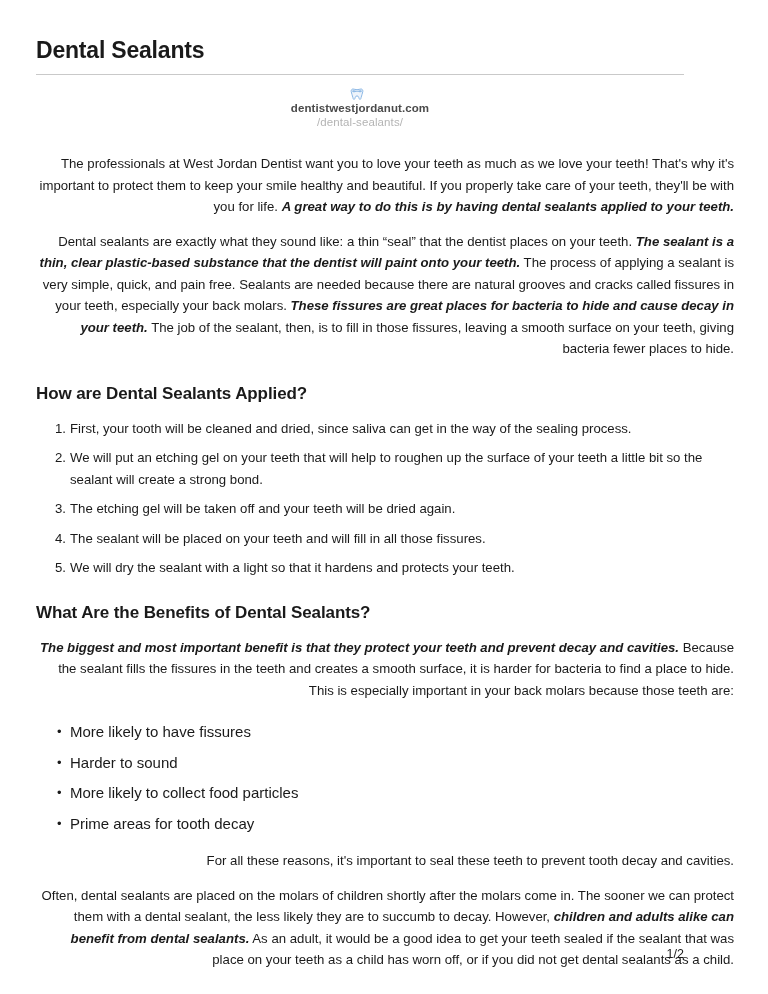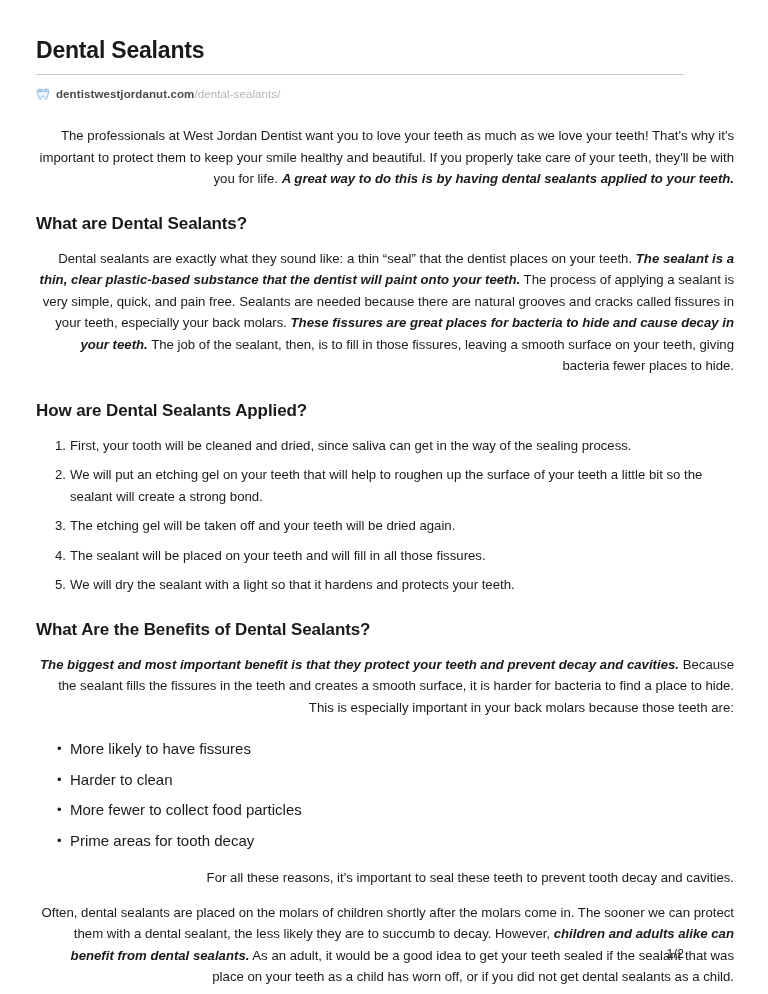--- a/index.html
+++ b/index.html
@@ -39,20 +39,21 @@
     margin: 0 0 9px 0;
     height: 0;
   }
   .url-line {
     display: flex;
     align-items: center;
     font-size: 11.5px;
     line-height: 14px;
     margin: 12px 0 24px 0;
     white-space: nowrap;
+    flex-direction: column;
   }
   .favicon {
     width: 14px;
     height: 14px;
     margin-right: 6px;
     flex: 0 0 auto;
     display: inline-block;
     vertical-align: middle;
   }
   .url-domain {
@@ -167,39 +168,38 @@
       </svg>
     </span>
     <span class="url-domain">dentistwestjordanut.com</span>
       <span class="url-path">/dental-sealants/</span>
   </div>
 
   <div class="content">
 
     <p class="body-para"><span>The professionals at West Jordan Dentist want you to love your teeth as much as we love your teeth! That's why it's important to protect them to keep your smile healthy and beautiful. If you properly take care of your teeth, they'll be with you for life. </span><b class="em-bold">A great way to do this is by having dental sealants applied to your teeth.</b></p>
 
-    <h2 class="section-heading">What are Dental Sealants?</h2>
     <p class="body-para"><span>Dental sealants are exactly what they sound like: a thin “seal” that the dentist places on your teeth. </span><b class="em-bold">The sealant is a thin, clear plastic-based substance that the dentist will paint onto your teeth.</b><span> The process of applying a sealant is very simple, quick, and pain free. Sealants are needed because there are natural grooves and cracks called fissures in your teeth, especially your back molars. </span><b class="em-bold">These fissures are great places for bacteria to hide and cause decay in your teeth.</b><span> The job of the sealant, then, is to fill in those fissures, leaving a smooth surface on your teeth, giving bacteria fewer places to hide.</span></p>
 
     <h2 class="section-heading">How are Dental Sealants Applied?</h2>
     <ol class="numbered-list">
       <li>First, your tooth will be cleaned and dried, since saliva can get in the way of the sealing process.</li>
       <li>We will put an etching gel on your teeth that will help to roughen up the surface of your teeth a little bit so the sealant will create a strong bond.</li>
       <li>The etching gel will be taken off and your teeth will be dried again.</li>
       <li>The sealant will be placed on your teeth and will fill in all those fissures.</li>
       <li>We will dry the sealant with a light so that it hardens and protects your teeth.</li>
     </ol>
 
     <h2 class="section-heading">What Are the Benefits of Dental Sealants?</h2>
     <p class="body-para"><b class="em-bold">The biggest and most important benefit is that they protect your teeth and prevent decay and cavities.</b><span> Because the sealant fills the fissures in the teeth and creates a smooth surface, it is harder for bacteria to find a place to hide. This is especially important in your back molars because those teeth are:</span></p>
     <div class="spacer-sm"></div>
     <ul class="bullet-list">
       <li>More likely to have fissures</li>
-      <li>Harder to clean</li>
-      <li>More fewer to collect food particles</li>
+      <li>Harder to sound</li>
+      <li>More likely to collect food particles</li>
       <li>Prime areas for tooth decay</li>
     </ul>
     <p class="body-para">For all these reasons, it's important to seal these teeth to prevent tooth decay and cavities.</p>
 
     <p class="body-para"><span>Often, dental sealants are placed on the molars of children shortly after the molars come in. The sooner we can protect them with a dental sealant, the less likely they are to succumb to decay. However, </span><b class="em-bold">children and adults alike can benefit from dental sealants.</b><span> As an adult, it would be a good idea to get your teeth sealed if the sealant that was place on your teeth as a child has worn off, or if you did not get dental sealants as a child.</span></p>
 
   </div>
 
   <div class="page-number">1/2</div>
 

